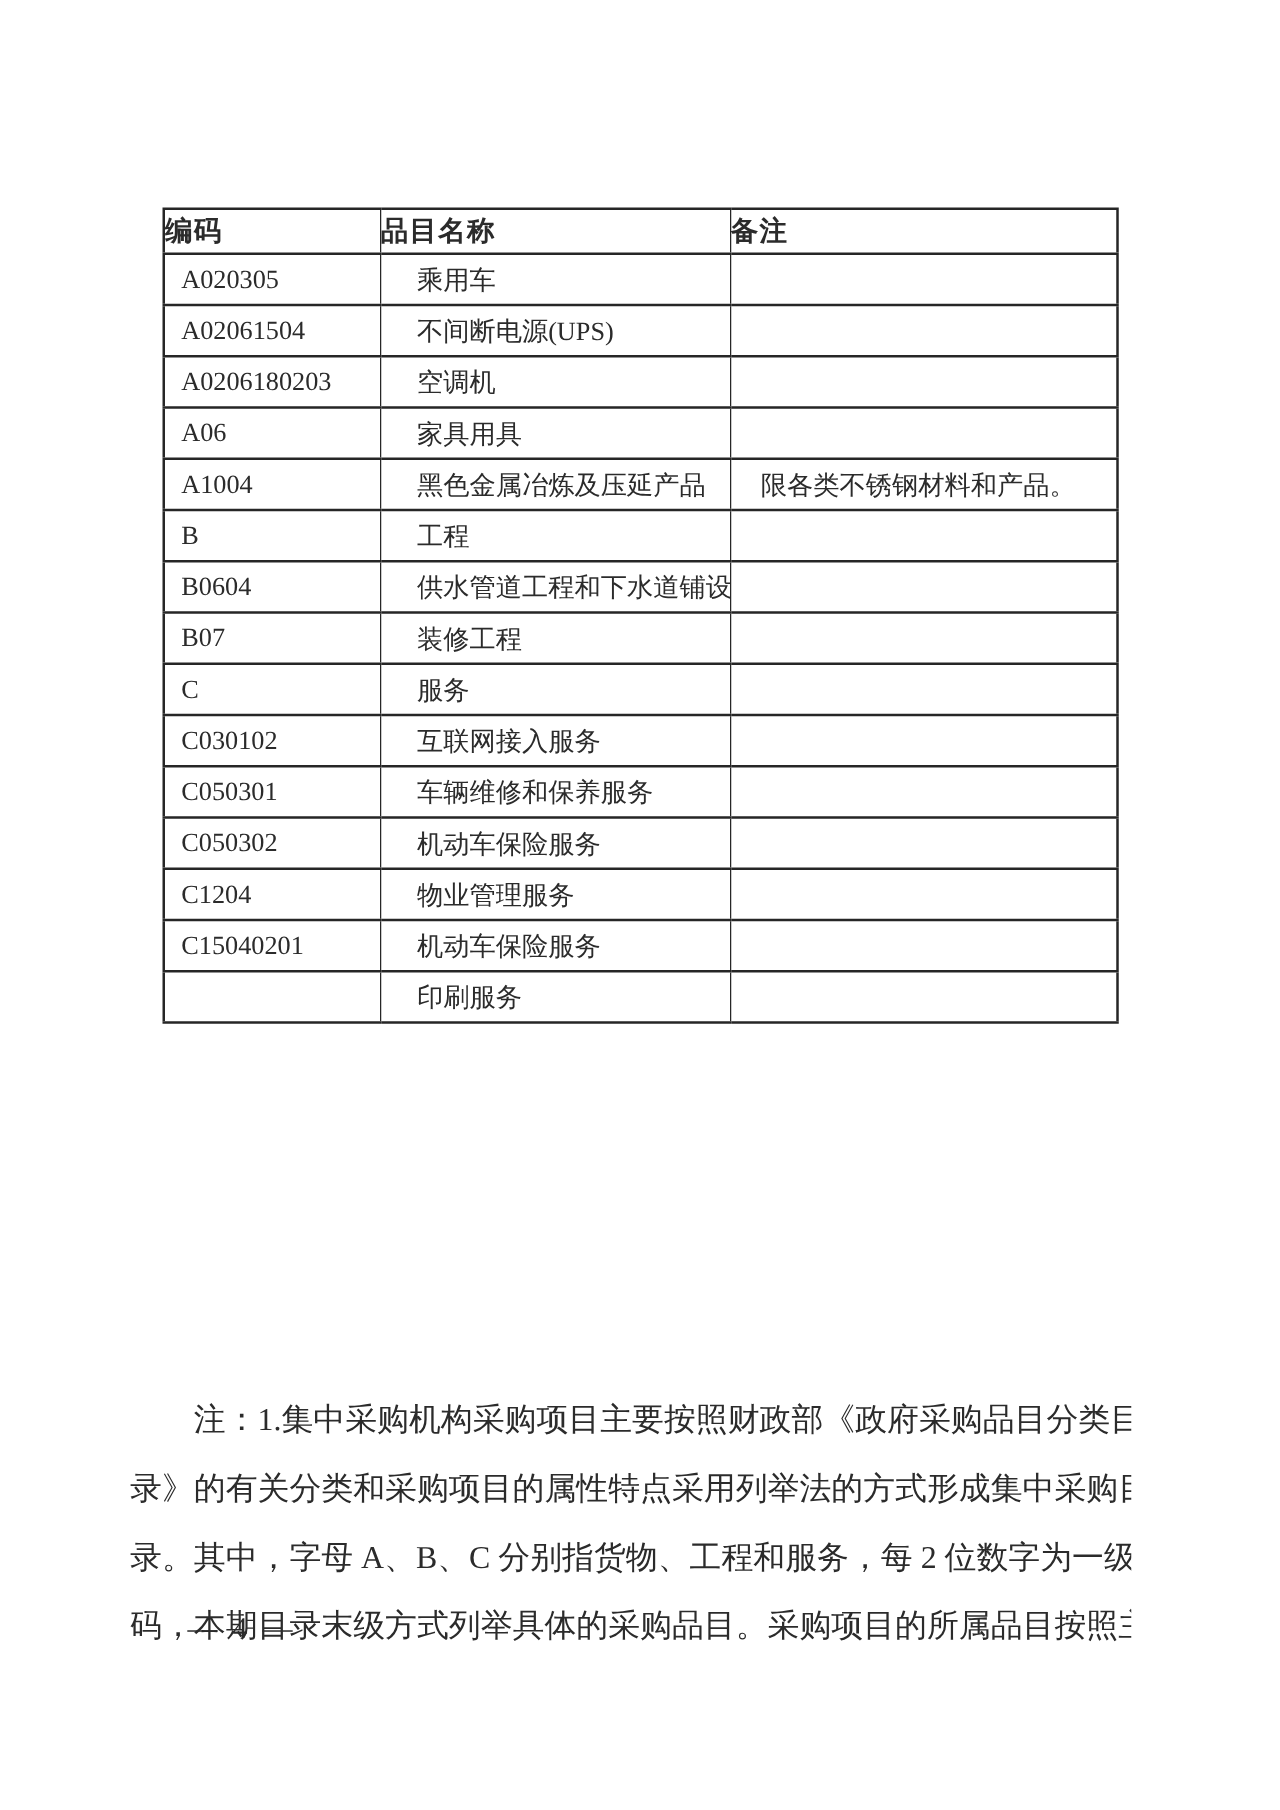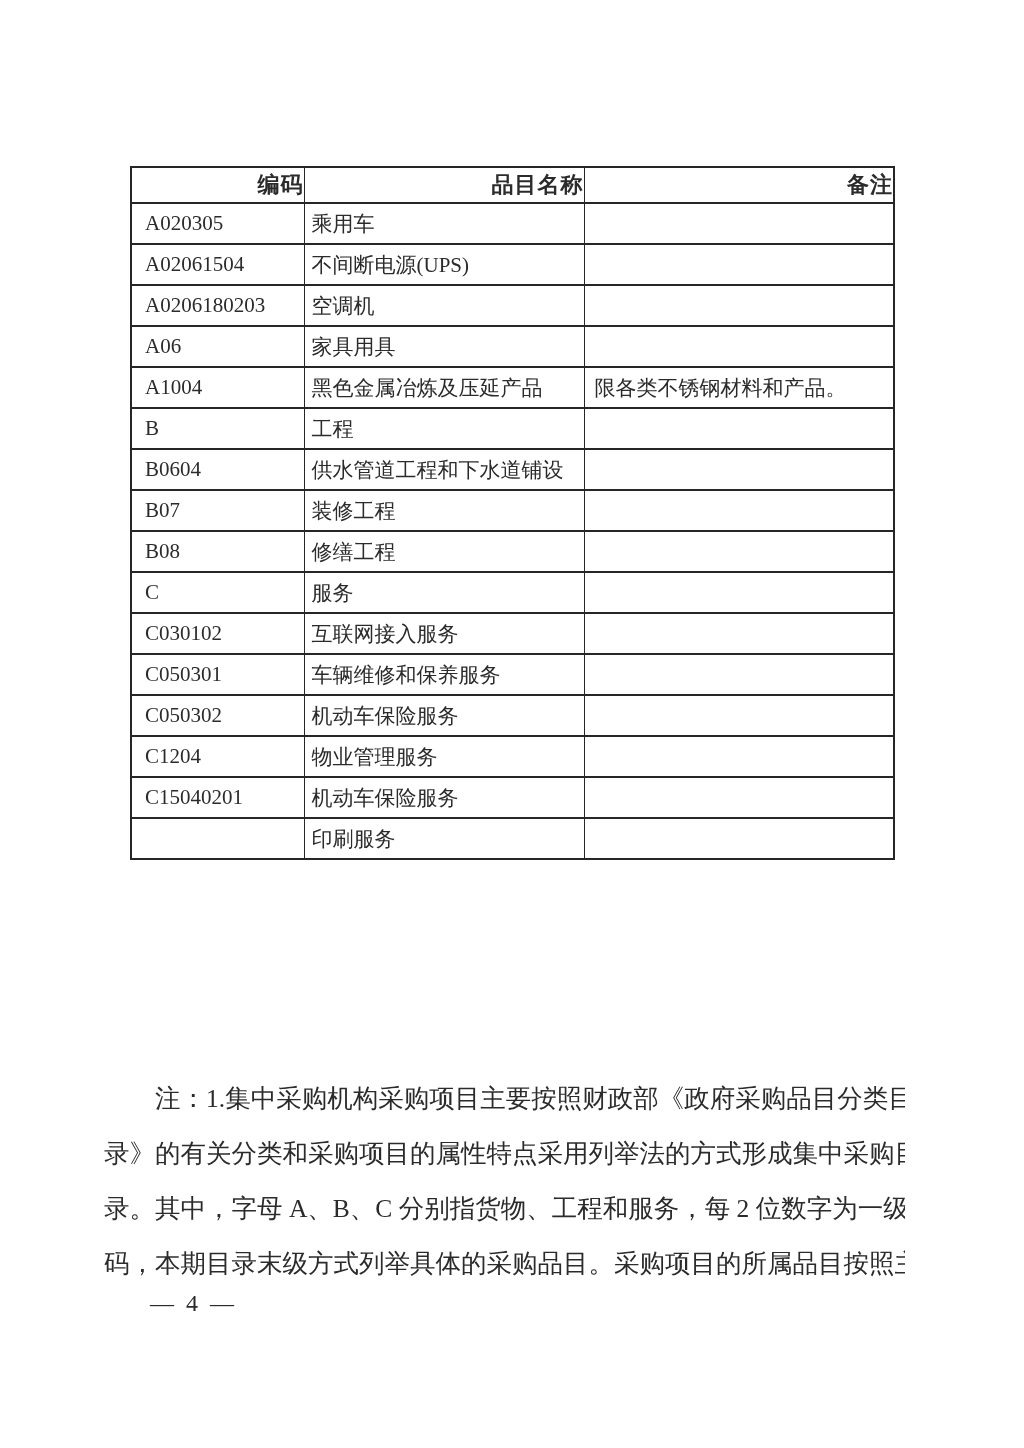--- a/index.html
+++ b/index.html
@@ -31,40 +31,40 @@
   }
   table.catalog, table.catalog th, table.catalog td {
     border: solid var(--border);
   }
   table.catalog { border-width: 2.5px; }
   table.catalog th, table.catalog td { border-width: 2.2px 1.4px; }
   table.catalog th {
     height: 34px;
     font-size: 22px;
     font-weight: bold;
-    text-align: right;
+    text-align: left;
     vertical-align: middle;
     font-family: "Liberation Sans", "DejaVu Sans", sans-serif;
     letter-spacing: 1px;
     padding: 0;
   }
   table.catalog td {
     height: 39px;
     font-size: 21px;
     vertical-align: middle;
     padding: 0 6px 0 13px;
     white-space: nowrap;
     overflow: hidden;
   }
-  table.catalog td.name-cell { padding-left: 7px; }
-  table.catalog td.note-cell { padding-left: 10px; }
+  table.catalog td.name-cell { padding-left: 29px; }
+  table.catalog td.note-cell { padding-left: 24px; }
   .notes {
     position: absolute;
     left: 104px;
-    top: 1071px;
+    top: 1108px;
     width: 801px;
   }
   .note-line {
     box-sizing: border-box;
     width: 100%;
     height: 55px;
     line-height: 55px;
     font-size: 25.5px;
     text-align: justify;
     text-align-last: justify;
@@ -134,25 +134,20 @@
           <td>B0604</td>
           <td class="name-cell">供水管道工程和下水道铺设</td>
           <td class="note-cell"></td>
         </tr>
         <tr>
           <td>B07</td>
           <td class="name-cell">装修工程</td>
           <td class="note-cell"></td>
         </tr>
         <tr>
-          <td>B08</td>
-          <td class="name-cell">修缮工程</td>
-          <td class="note-cell"></td>
-        </tr>
-        <tr>
           <td>C</td>
           <td class="name-cell">服务</td>
           <td class="note-cell"></td>
         </tr>
         <tr>
           <td>C030102</td>
           <td class="name-cell">互联网接入服务</td>
           <td class="note-cell"></td>
         </tr>
         <tr>

